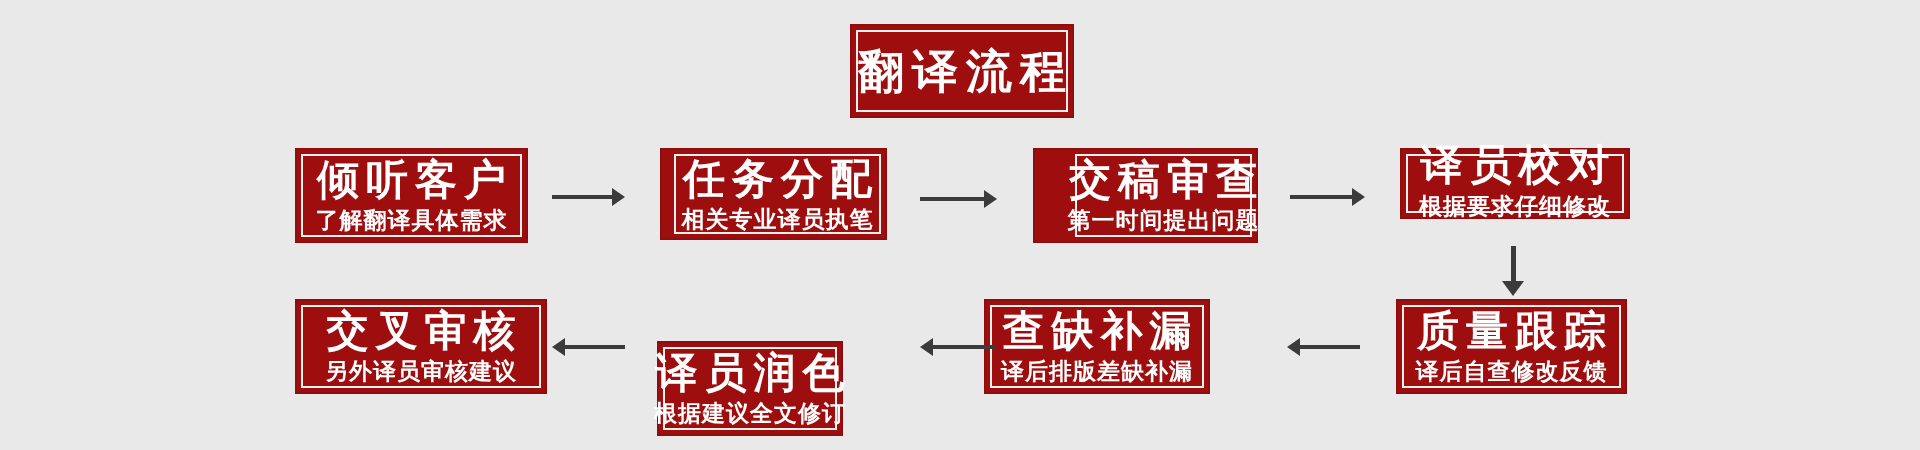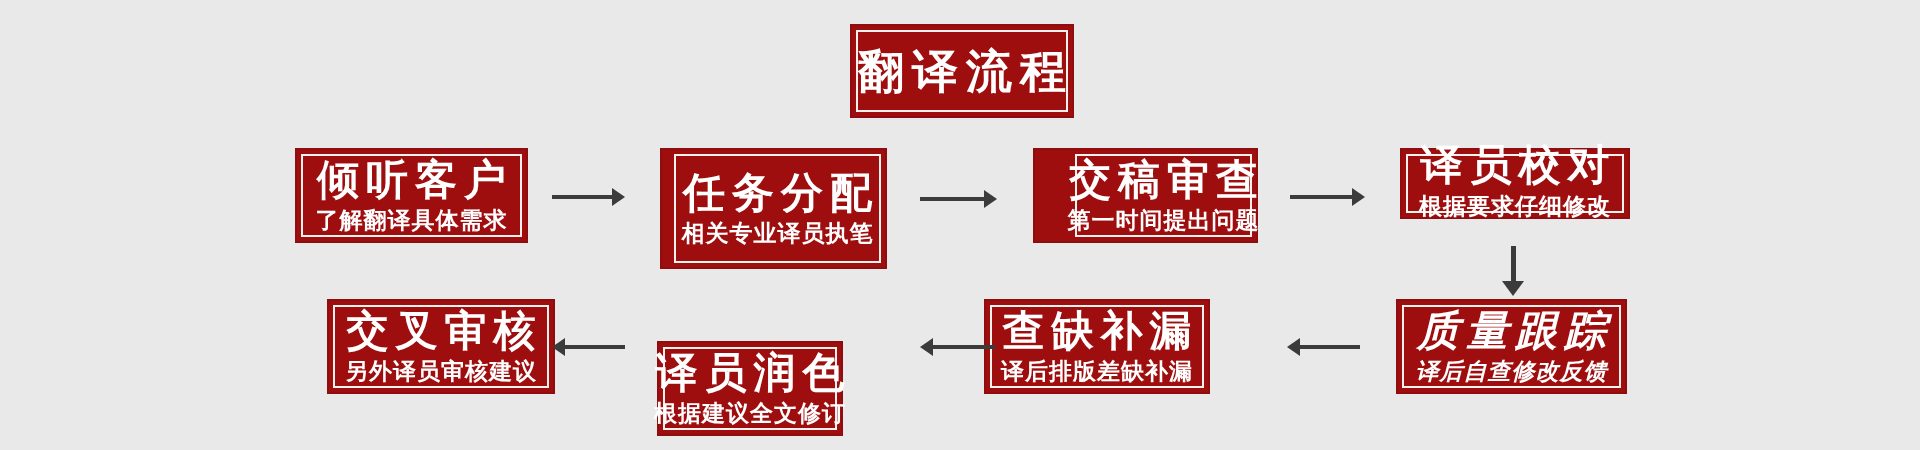--- a/index.html
+++ b/index.html
@@ -113,63 +113,63 @@
     </div>
   </div>
 
   <div class="flow-box" style="left:295px; top:148px; width:233px; height:95px;">
     <div class="inner">
       <div class="step-title">倾听客户</div>
       <div class="step-subtitle">了解翻译具体需求</div>
     </div>
   </div>
 
-  <div class="flow-box" style="left:660px; top:148px; width:227px; height:121px;padding-left:12px;">
+  <div class="flow-box" style="left:660px; top:148px; width:227px; height:92px;padding-left:12px;">
     <div class="inner">
       <div class="step-title">任务分配</div>
       <div class="step-subtitle">相关专业译员执笔</div>
     </div>
   </div>
 
   <div class="flow-box" style="left:1033px; top:148px; width:225px; height:95px;padding-left:40px;">
     <div class="inner">
       <div class="step-title">交稿审查</div>
       <div class="step-subtitle">第一时间提出问题</div>
     </div>
   </div>
 
   <div class="flow-box" style="left:1400px; top:148px; width:230px; height:71px;font-family:Liberation Mono, monospace;">
     <div class="inner">
       <div class="step-title">译员校对</div>
       <div class="step-subtitle">根据要求仔细修改</div>
     </div>
   </div>
 
-  <div class="flow-box" style="left:1396px; top:299px; width:231px; height:95px;font-style:italic;">
+  <div class="flow-box" style="left:1396px; top:299px; width:231px; height:95px;">
     <div class="inner">
       <div class="step-title">质量跟踪</div>
       <div class="step-subtitle">译后自查修改反馈</div>
     </div>
   </div>
 
   <div class="flow-box" style="left:984px; top:299px; width:226px; height:95px;">
     <div class="inner">
       <div class="step-title">查缺补漏</div>
       <div class="step-subtitle">译后排版差缺补漏</div>
     </div>
   </div>
 
   <div class="flow-box" style="left:657px; top:313px; width:186px; height:95px;margin-top:28px;">
     <div class="inner">
       <div class="step-title">译员润色</div>
       <div class="step-subtitle">根据建议全文修订</div>
     </div>
   </div>
 
-  <div class="flow-box" style="left:295px; top:299px; width:228px; height:95px;margin-left:32px;">
+  <div class="flow-box" style="left:295px; top:299px; width:252px; height:95px;">
     <div class="inner">
       <div class="step-title">交叉审核</div>
       <div class="step-subtitle">另外译员审核建议</div>
     </div>
   </div>
 
   <div class="h-arrow" style="left:552px; top:188px; width:73px;">
     <div class="shaft"></div>
       <div class="head-right"></div>
   </div>

